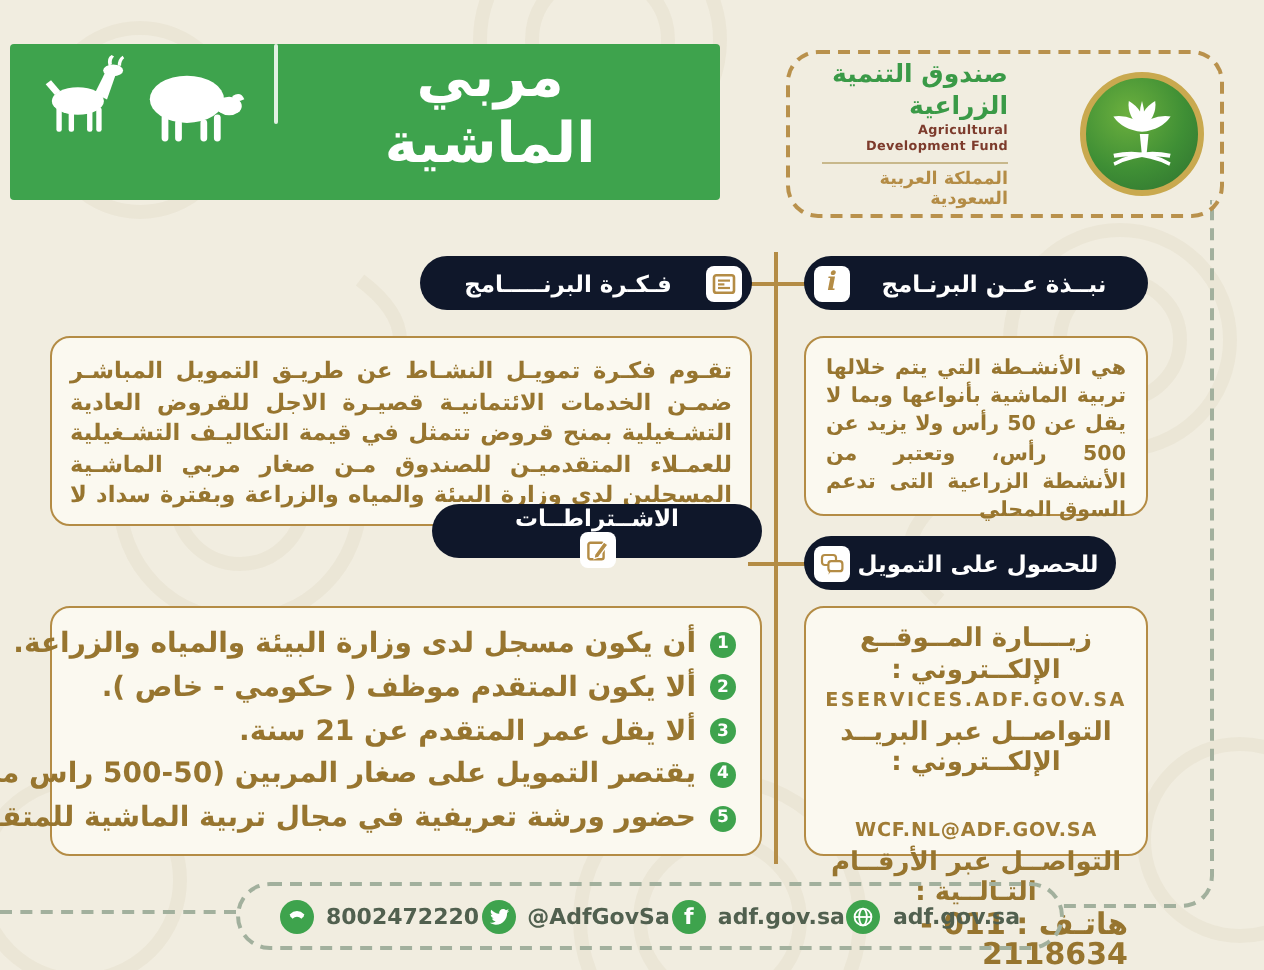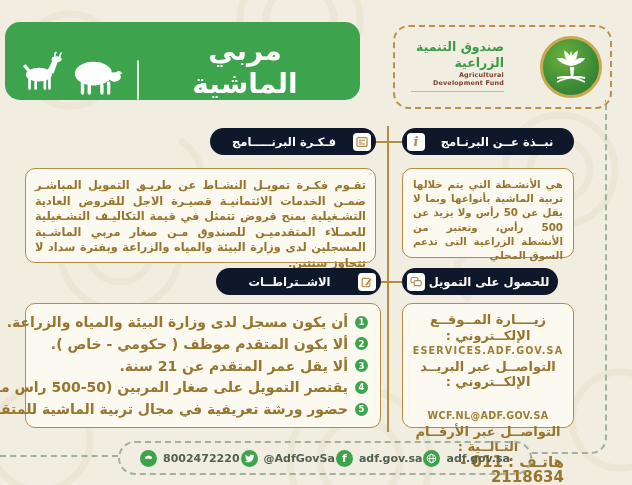--- a/index.html
+++ b/index.html
@@ -11,22 +11,22 @@
     overflow:hidden;
   }
   .abs { position:absolute; }
 
   
   .bg-pattern { left:0; top:0; width:632px; height:485px; opacity:.55; pointer-events:none; }
 
   
   .banner {
     left:5px; top:22px; width:355px; height:78px;
-    background:#3ea34d; border-radius:15px;
-    display:flex; align-items:flex-end; padding:0 21px 0 14px;
+    background:#3ea34d; border-radius:2px;
+    display:flex; align-items:flex-start; padding:0 21px 0 14px;
   }
   .banner .animals { display:flex; align-items:flex-end; gap:4px; }
   .banner .vsep { width:2px; height:40px; background:rgba(255,255,255,.85); margin:0 12px 0 14px; border-radius:2px; }
   .banner-title {
     flex:1; color:#ffffff; font-size:28px; font-weight:bold;
     text-align:center; direction:rtl; letter-spacing:0;
   }
 
   
   .logo-card {
@@ -178,20 +178,21 @@
   </div>
   <div class="vsep"></div>
   <div class="banner-title">مربي الماشية</div>
 </div>
 
 <div class="abs logo-card">
   <div class="logo-texts">
     <div class="logo-ar">صندوق التنمية الزراعية</div>
     <div class="logo-en">Agricultural Development Fund</div>
     <div class="logo-div"></div>
+    <div class="logo-country">المملكة العربية السعودية</div>
   </div>
   <div class="emblem">
     <svg width="44" height="44" viewBox="0 0 40 40">
       <g fill="#ffffff">
         <path d="M19 20 l1 10 h2 l1 -10 z"></path>
         <path d="M20 19 q-9 -1 -13 -7 q9 -1 13 5 z"></path>
         <path d="M20 19 q9 -1 13 -7 q-9 -1 -13 5 z"></path>
         <path d="M20 18 q-7 -6 -6 -13 q7 4 7 12 z"></path>
         <path d="M20 18 q7 -6 6 -13 q-7 4 -7 12 z"></path>
         <path d="M20 5 q2 6 0 13 q-2 -7 0 -13 z"></path>
@@ -222,21 +223,21 @@
 </div>
 
 <div class="abs box idea-box">
   <p>تقـوم فكـرة تمويـل النشـاط عن طريـق التمويل المباشـر ضمـن الخدمات الائتمانيـة قصيـرة الاجل للقروض العادية التشـغيلية بمنح قروض تتمثل في قيمة التكاليـف التشـغيلية للعمـلاء المتقدميـن للصندوق مـن صغار مربي الماشـية المسجلين لدى وزارة البيئة والمياه والزراعة وبفترة سداد لا تتجاوز سنتين.</p>
 </div>
 
 <div class="abs box about-box">
   <p>هي الأنشـطة التي يتم خلالها تربية الماشية بأنواعها وبما لا يقل عن 50 رأس ولا يزيد عن 500 رأس، وتعتبر من الأنشطة الزراعية التى تدعم السوق المحلي</p>
 </div>
 
-<div class="abs pill" style="left:216px; top:268px; width:165px; ">
+<div class="abs pill" style="left:216px; top:252px; width:165px; flex-direction:column;">
   <div class="label">الاشــتراطــات</div>
   <div class="icon-sq">
     <svg width="12" height="12" viewBox="0 0 12 12">
       <rect x="1.2" y="2.4" width="7.6" height="8.2" rx="1" fill="none" stroke="#b48c45" stroke-width="1.2"></rect>
       <path d="M4.4 8.2 l4.6 -6.2 1.9 1.4 -4.6 6.2 -2.3 .7 z" fill="#b48c45" stroke="#ffffff" stroke-width=".6"></path>
     </svg>
   </div>
 </div>
 
 <div class="abs pill" style="left:402px; top:268px; width:156px; flex-direction:row;">

